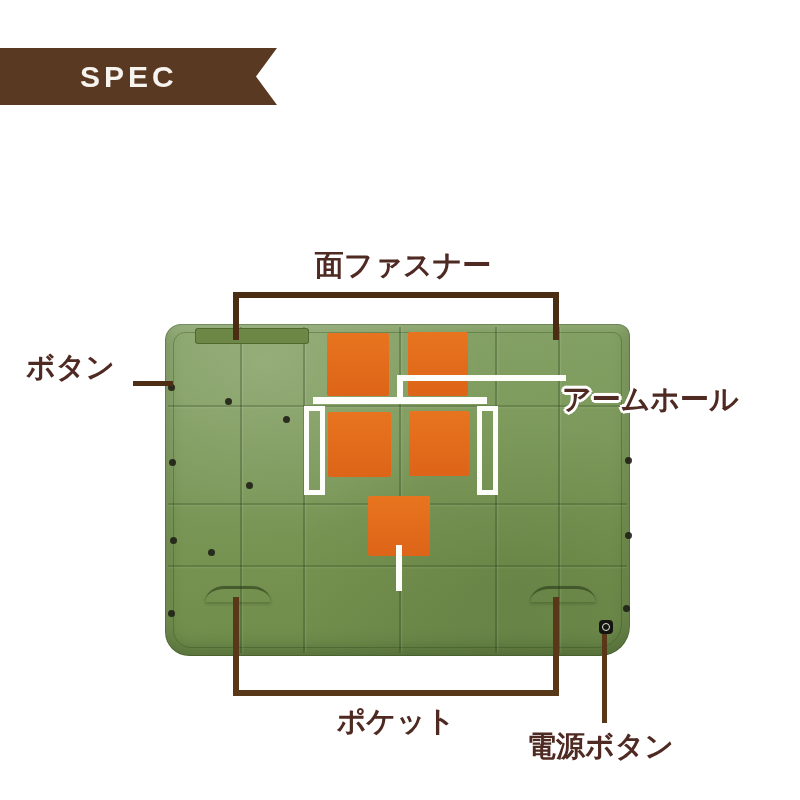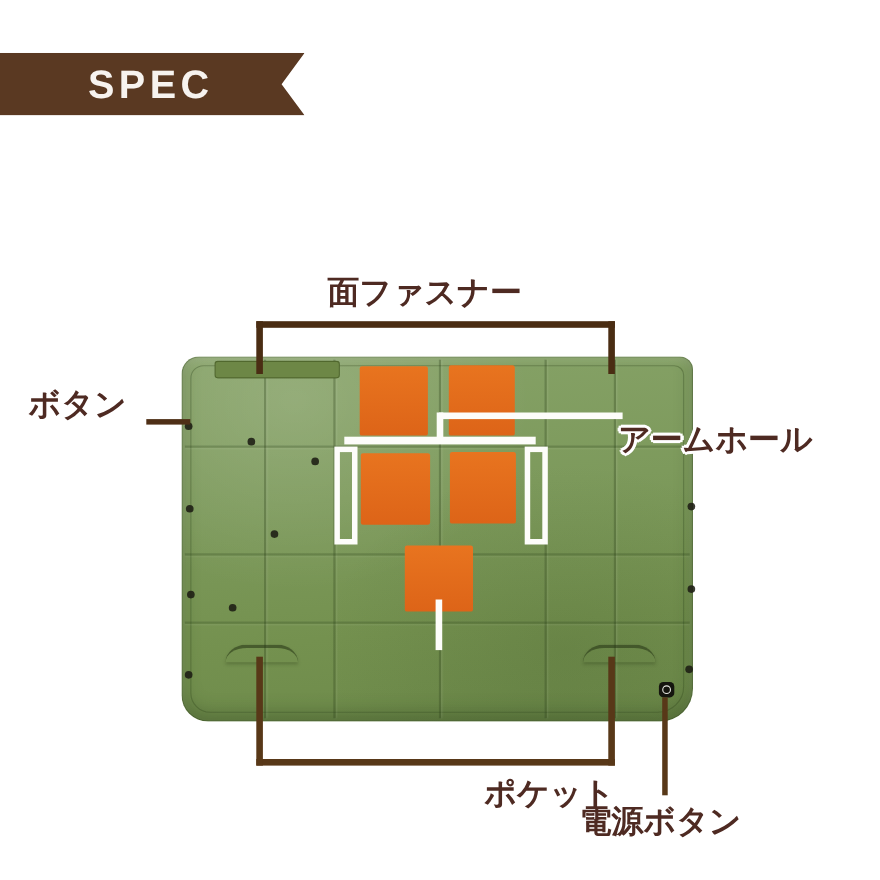--- a/index.html
+++ b/index.html
@@ -7,21 +7,21 @@
     position:relative;width:800px;height:800px;background:#ffffff;overflow:hidden;
     font-family:"Liberation Sans","DejaVu Sans",sans-serif;
   }
   
   .ribbon{
     position:absolute;left:0;top:48px;width:277px;height:57px;background:#5a3922;
     clip-path:polygon(0 0,100% 0,calc(100% - 21px) 50%,100% 100%,0 100%);
     display:flex;align-items:center;
   }
   .ribbon span{
-    color:#f7f3ef;font-size:36px;font-weight:bold;letter-spacing:4px;padding-left:80px;
+    color:#f7f3ef;font-size:30px;font-weight:bold;letter-spacing:4px;padding-left:80px;
   }
   
   .title{
     position:absolute;left:0;top:140px;width:800px;text-align:center;
     font-size:37px;font-weight:bold;color:#4e2a22;letter-spacing:1px;white-space:nowrap;
   }
   
   .blanket{
     position:absolute;left:165px;top:324px;width:465px;height:332px;
     background:
@@ -69,30 +69,30 @@
   .line-power{position:absolute;left:602px;top:634px;width:5px;height:89px;background:#583818;}
   
   .ah-pointer{position:absolute;left:399px;top:375px;width:167px;height:6px;background:#fdfdfa;}
   .ah-connector{position:absolute;left:397px;top:375px;width:6px;height:28px;background:#fdfdfa;}
   .ah-topline{position:absolute;left:313px;top:397px;width:174px;height:7px;background:#fdfdfa;}
   .ah-rect{position:absolute;top:406px;width:21px;height:89px;border:5px solid #fdfdfa;box-sizing:border-box;background:transparent;}
   .ah-rect.left{left:304px;} .ah-rect.right{left:477px;}
   .line-heater{position:absolute;left:396px;top:545px;width:6px;height:46px;background:#fdfdfa;}
   
   .callout{position:absolute;font-weight:bold;color:#4e2a22;font-size:29px;white-space:nowrap;}
-  .lbl-velcro{left:223px;top:246px;width:326px;text-align:center;}
+  .lbl-velcro{left:240px;top:246px;width:326px;text-align:center;}
   .lbl-button{left:26px;top:348px;}
   .lbl-armhole{
     left:562px;top:380px;
     text-shadow:-2px -2px 0 #fff,2px -2px 0 #fff,-2px 2px 0 #fff,2px 2px 0 #fff,-3px 0 0 #fff,3px 0 0 #fff,0 -3px 0 #fff,0 3px 0 #fff;
   }
   .lbl-heater{left:280px;top:591px;width:236px;text-align:center;color:#fdfdfa;font-weight:bold;}
   .lbl-heater .big{font-size:31px;}
   .lbl-heater .small{font-size:23px;}
-  .lbl-pocket{left:233px;top:702px;width:326px;text-align:right;font-family:Liberation Mono, monospace;}
+  .lbl-pocket{left:233px;top:702px;width:326px;text-align:center;font-family:Liberation Mono, monospace;}
   .lbl-power{left:527px;top:727px;}
 </style>
 </head>
 <body>
 
 <div id="stage">
 
   <div class="ribbon">
     <span>SPEC</span>
   </div>

